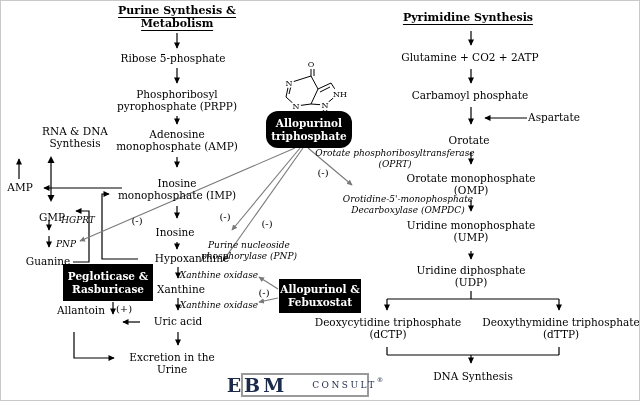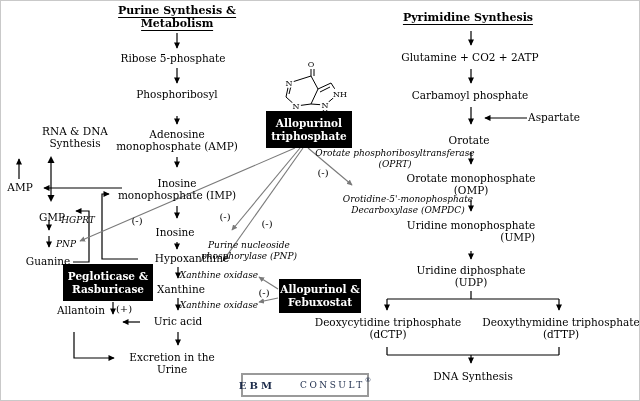--- a/index.html
+++ b/index.html
@@ -12,21 +12,21 @@
   .ln{display:block;}
   .title-line{font-weight:bold;font-size:11px;border-bottom:1.5px solid #000;padding-bottom:0;}
   .enz{font-style:italic;font-size:9px;line-height:10.5px;}
   .sign{font-size:10px;font-weight:normal;}
   .drugbox{position:absolute;background:#000;color:#fff;font-weight:bold;
            font-size:10.5px;line-height:13px;text-align:center;display:flex;
            flex-direction:column;justify-content:center;z-index:3;}
   .logo{position:absolute;left:240px;top:372px;width:128px;height:24px;
         border:2px solid #9a9a9a;background:#fff;box-sizing:border-box;
         display:flex;align-items:center;justify-content:center;z-index:3;color:#1c2b4a;}
-  .logo-ebm{font-weight:bold;font-size:10px;letter-spacing:3px;margin-right:18px;}
+  .logo-ebm{font-weight:bold;font-size:19px;letter-spacing:3px;margin-right:18px;}
   .logo-div{width:1.5px;height:13px;background:#44506b;margin:0 5px 0 2px;}
   .logo-consult{font-size:9px;letter-spacing:2.5px;}
   .logo-reg{font-size:6.5px;align-self:flex-start;margin-top:1px;}
 </style>
 </head>
 <body>
 
 <div class="page">
 
   <svg class="connectors" width="640" height="401" viewBox="0 0 640 401">
@@ -113,20 +113,21 @@
     </g>
   </svg>
 
   <div class="lbl" style="left:176px;top:3px;">
     <span class="ln"><span class="title-line">Purine Synthesis &amp;</span></span>
     <span class="ln"><span class="title-line">Metabolism</span></span>
   </div>
   <div class="lbl" style="left:172px;top:51px;text-align:right;">Ribose 5-phosphate</div>
   <div class="lbl" style="left:176px;top:87px;">
     <span class="ln">Phosphoribosyl</span>
+    <span class="ln">pyrophosphate (PRPP)</span>
   </div>
   <div class="lbl" style="left:176px;top:127px;">
     <span class="ln">Adenosine</span>
     <span class="ln">monophosphate (AMP)</span>
   </div>
   <div class="lbl" style="left:176px;top:176px;">
     <span class="ln">Inosine</span>
     <span class="ln">monophosphate (IMP)</span>
   </div>
   <div class="lbl" style="left:174px;top:225px;">Inosine</div>
@@ -164,21 +165,21 @@
     <span class="ln">Decarboxylase (OMPDC)</span>
   </div>
 
   <div class="lbl sign" style="left:136px;top:214px;">(-)</div>
   <div class="lbl sign" style="left:224px;top:210px;">(-)</div>
   <div class="lbl sign" style="left:266px;top:217px;">(-)</div>
   <div class="lbl sign" style="left:322px;top:166px;">(-)</div>
   <div class="lbl sign" style="left:263px;top:286px;">(-)</div>
   <div class="lbl sign" style="left:123px;top:302px;">(+)</div>
 
-  <div class="drugbox" style="left:265px;top:110px;width:86px;height:37px;">
+  <div class="drugbox" style="left:265px;top:110px;width:86px;height:37px;border-radius:12px;">
     <span>Allopurinol</span>
     <span>triphosphate</span>
   </div>
   <div class="drugbox" style="left:62px;top:263px;width:90px;height:37px;">
     <span>Pegloticase &amp;</span>
     <span>Rasburicase</span>
   </div>
   <div class="drugbox" style="left:278px;top:278px;width:82px;height:34px;">
     <span>Allopurinol &amp;</span>
     <span>Febuxostat</span>
@@ -188,21 +189,21 @@
     <span class="title-line">Pyrimidine Synthesis</span>
   </div>
   <div class="lbl" style="left:469px;top:50px;">Glutamine + CO2 + 2ATP</div>
   <div class="lbl" style="left:469px;top:88px;">Carbamoyl phosphate</div>
   <div class="lbl" style="left:553px;top:110px;">Aspartate</div>
   <div class="lbl" style="left:468px;top:133px;">Orotate</div>
   <div class="lbl" style="left:470px;top:171px;">
     <span class="ln">Orotate monophosphate</span>
     <span class="ln">(OMP)</span>
   </div>
-  <div class="lbl" style="left:470px;top:218px;text-align:right;">
+  <div class="lbl" style="left:470px;top:218px;">
     <span class="ln">Uridine monophosphate</span>
     <span class="ln">(UMP)</span>
   </div>
   <div class="lbl" style="left:470px;top:263px;">
     <span class="ln">Uridine diphosphate</span>
     <span class="ln">(UDP)</span>
   </div>
   <div class="lbl" style="left:387px;top:315px;">
     <span class="ln">Deoxycytidine triphosphate</span>
     <span class="ln">(dCTP)</span>

